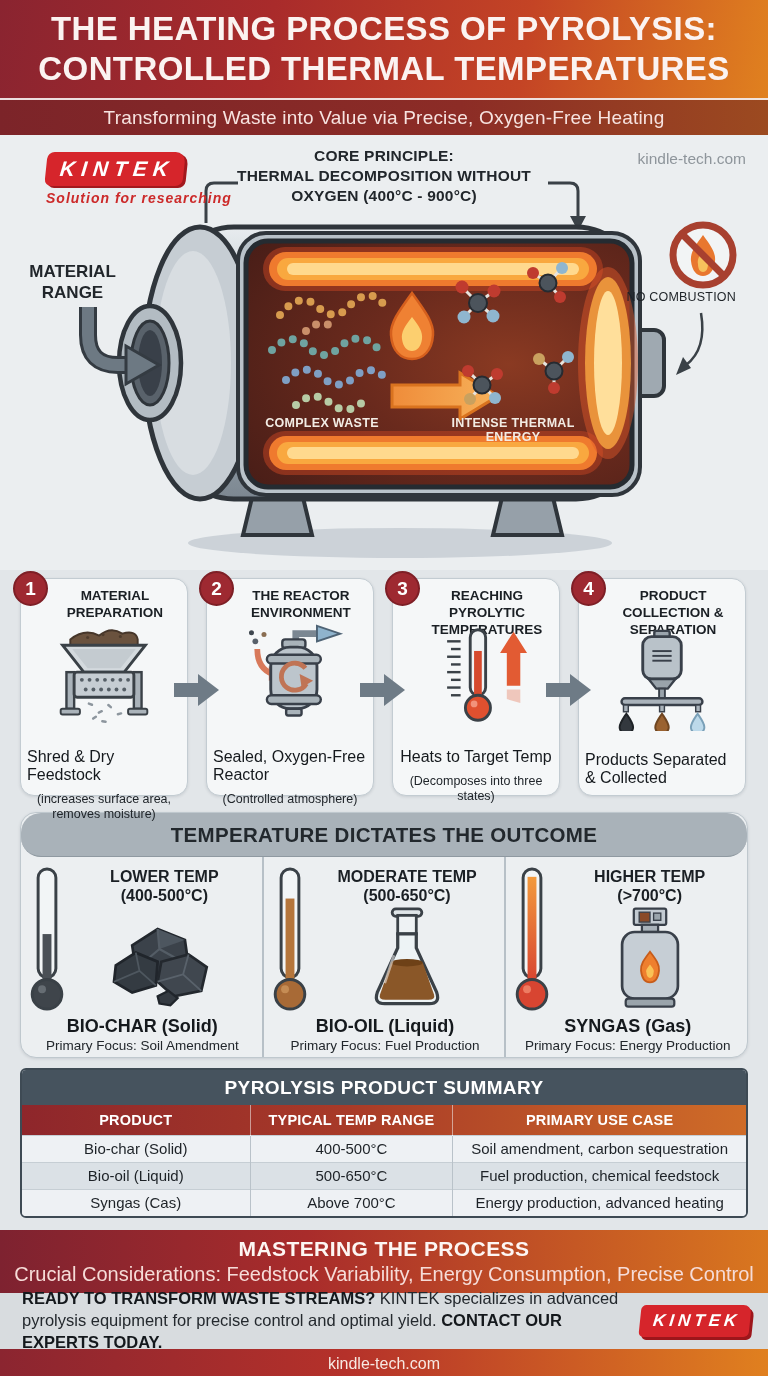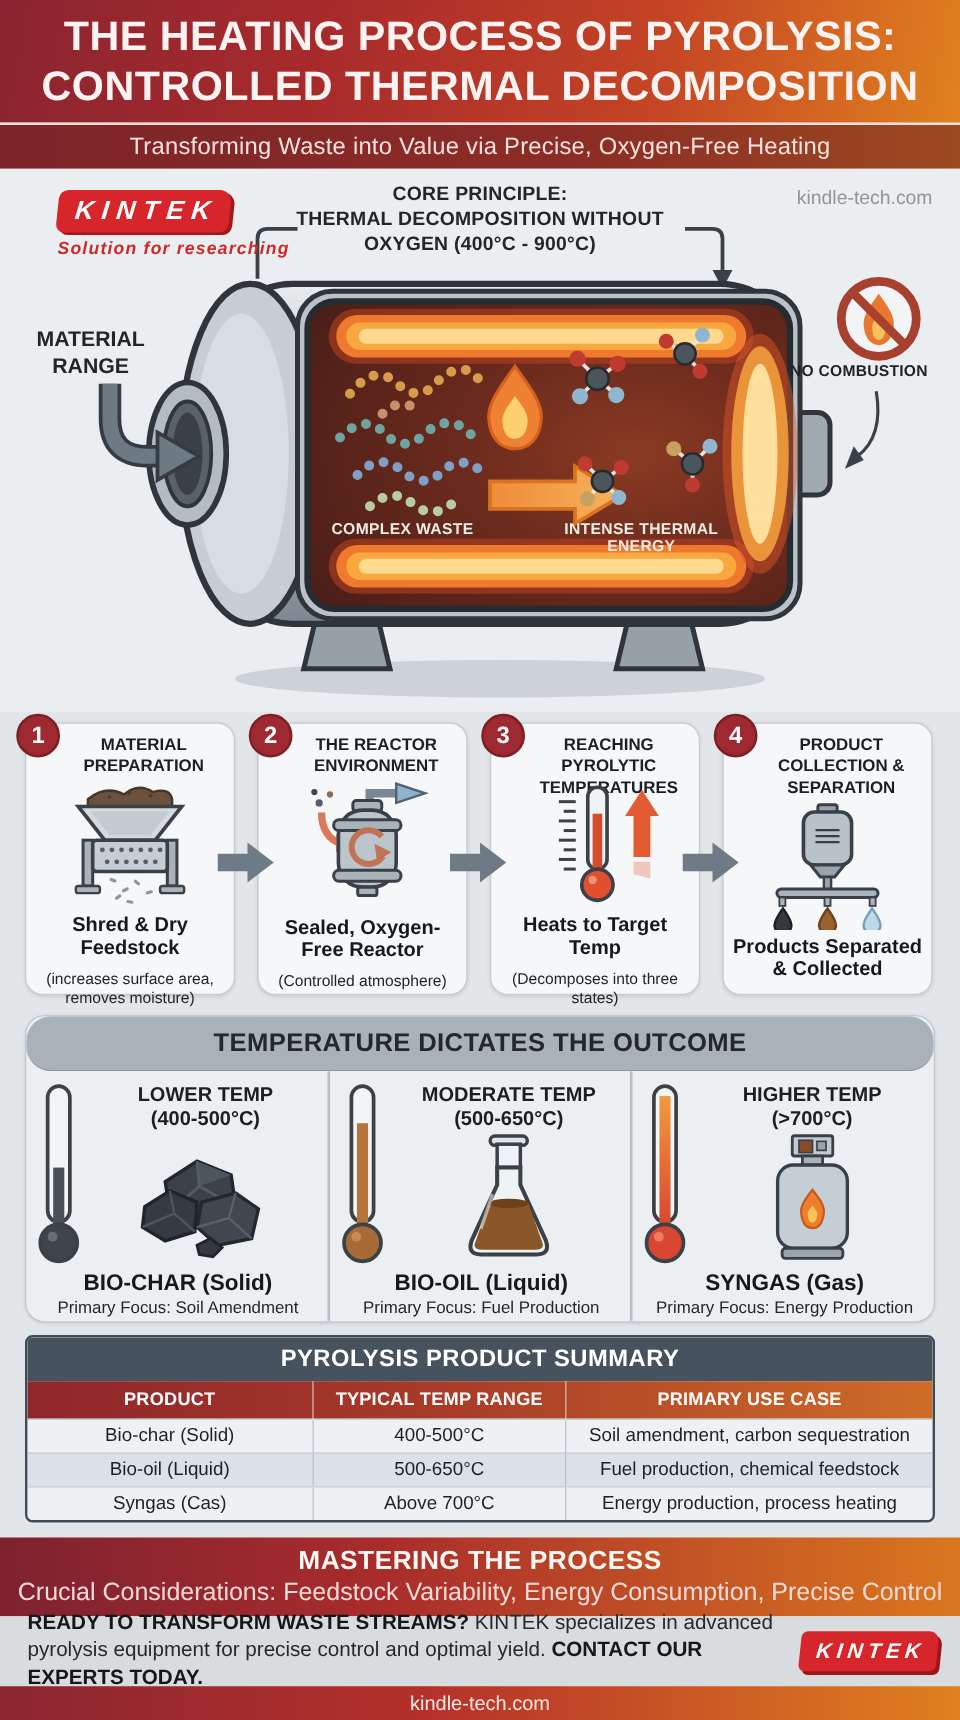--- a/index.html
+++ b/index.html
@@ -44,22 +44,22 @@
   .core-principle {
     position:absolute; left:50%; top:11px; transform:translateX(-50%);
     width:360px; text-align:center; color:#21262b;
     font-weight:800; font-size:15.5px; line-height:1.3; letter-spacing:.2px;
   }
   .material-feed {
     position:absolute; left:20px; top:126px; width:105px; text-align:center;
     color:#21262b; font-weight:800; font-size:17px; line-height:1.25;
   }
   .no-combustion-label {
-    position:absolute; left:632px; top:155px; width:128px; text-align:left;
-    color:#1d2227; font-weight:700; font-size:12.5px; letter-spacing:.2px;
+    position:absolute; left:608px; top:155px; width:128px; text-align:right;
+    color:#1d2227; font-weight:400; font-size:12.5px; letter-spacing:.2px;
   }
   .drum-label { position:absolute; color:#f2ece4; font-weight:700; font-size:12.5px; text-align:center; letter-spacing:.3px; }
   .lbl-waste  { left:247px; top:281px; width:150px; }
   .lbl-energy { left:424px; top:281px; width:178px; }
 
   
   .sec-steps { height:236px; position:relative; background:#e2e6e9; }
   .step-card {
     position:absolute; top:8px; width:168px; height:218px;
     background:#f5f7f8; border:1.5px solid #c3ccd2; border-radius:14px;
@@ -69,21 +69,21 @@
   .step-card .badge {
     position:absolute; top:-8px; left:-8px; width:35px; height:35px; border-radius:50%;
     background:#9e2931; border:2px solid #7e1f26; color:#fff;
     font-weight:800; font-size:19px; display:flex; align-items:center; justify-content:center;
   }
   .step-title {
     margin-top:9px; padding:0 6px 0 28px; min-height:36px;
     font-weight:800; font-size:13.5px; line-height:1.25; text-align:center; color:#1a1f24;
   }
   .step-icon { height:106px; display:flex; align-items:center; justify-content:center; }
-  .step-caption { font-weight:700; font-size:16px; line-height:1.12; text-align:center; color:#15191d; padding:0 6px; margin-top:4px; }
+  .step-caption { font-weight:400; font-size:16px; line-height:1.12; color:#15191d; padding:0 6px; margin-top:20px; }
   .step-sub { font-size:12.5px; line-height:1.2; text-align:center; color:#21262b; margin-top:8px; padding:0 6px; }
   .gap-arrow { position:absolute; top:100px; }
 
   
   .sec-temp { margin:6px 20px 0 20px; height:246px; background:#eceff1;
     border:1.5px solid #bfc8ce; border-radius:16px; overflow:hidden;
     box-shadow:0 1px 3px rgba(60,70,80,.15); }
   .temp-header { height:44px; background:#a9b2b9; border-bottom:1.5px solid #8f99a1;
     display:flex; align-items:center; justify-content:center;
     font-weight:800; font-size:20.5px; color:#22282d; letter-spacing:.3px;border-radius:20px; }
@@ -132,21 +132,21 @@
     background:linear-gradient(90deg,#8b2530 0%,#b5312a 45%,#e0801f 100%);
     display:flex; align-items:center; justify-content:center; }
   .footer div { color:#f7e9e3; font-size:16px; }
 </style>
 </head>
 <body>
 
 <div class="header">
   <h1>
     <span>THE HEATING PROCESS OF PYROLYSIS:</span><br>
-    <span>CONTROLLED THERMAL DECOMPOSITION</span>
+    <span>CONTROLLED THERMAL TEMPERATURES</span>
   </h1>
 </div>
 <div class="subtitle-band">
   <div>Transforming Waste into Value via Precise, Oxygen-Free Heating</div>
 </div>
 
 <div class="sec-illustration">
 
   <svg class="reactor-svg" width="768" height="435" viewBox="0 0 768 435">
     <defs>
@@ -558,21 +558,21 @@
         <td>Soil amendment, carbon sequestration</td>
       </tr>
       <tr>
         <td>Bio-oil (Liquid)</td>
         <td>500-650°C</td>
         <td>Fuel production, chemical feedstock</td>
       </tr>
       <tr>
         <td>Syngas (Cas)</td>
         <td>Above 700°C</td>
-        <td>Energy production, process heating</td>
+        <td>Energy production, advanced heating</td>
       </tr>
     </tbody>
   </table>
 </div>
 
 <div class="mastering">
   <div class="m-title">MASTERING THE PROCESS</div>
   <div class="m-sub">Crucial Considerations: Feedstock Variability, Energy Consumption, Precise Control</div>
 </div>
 

